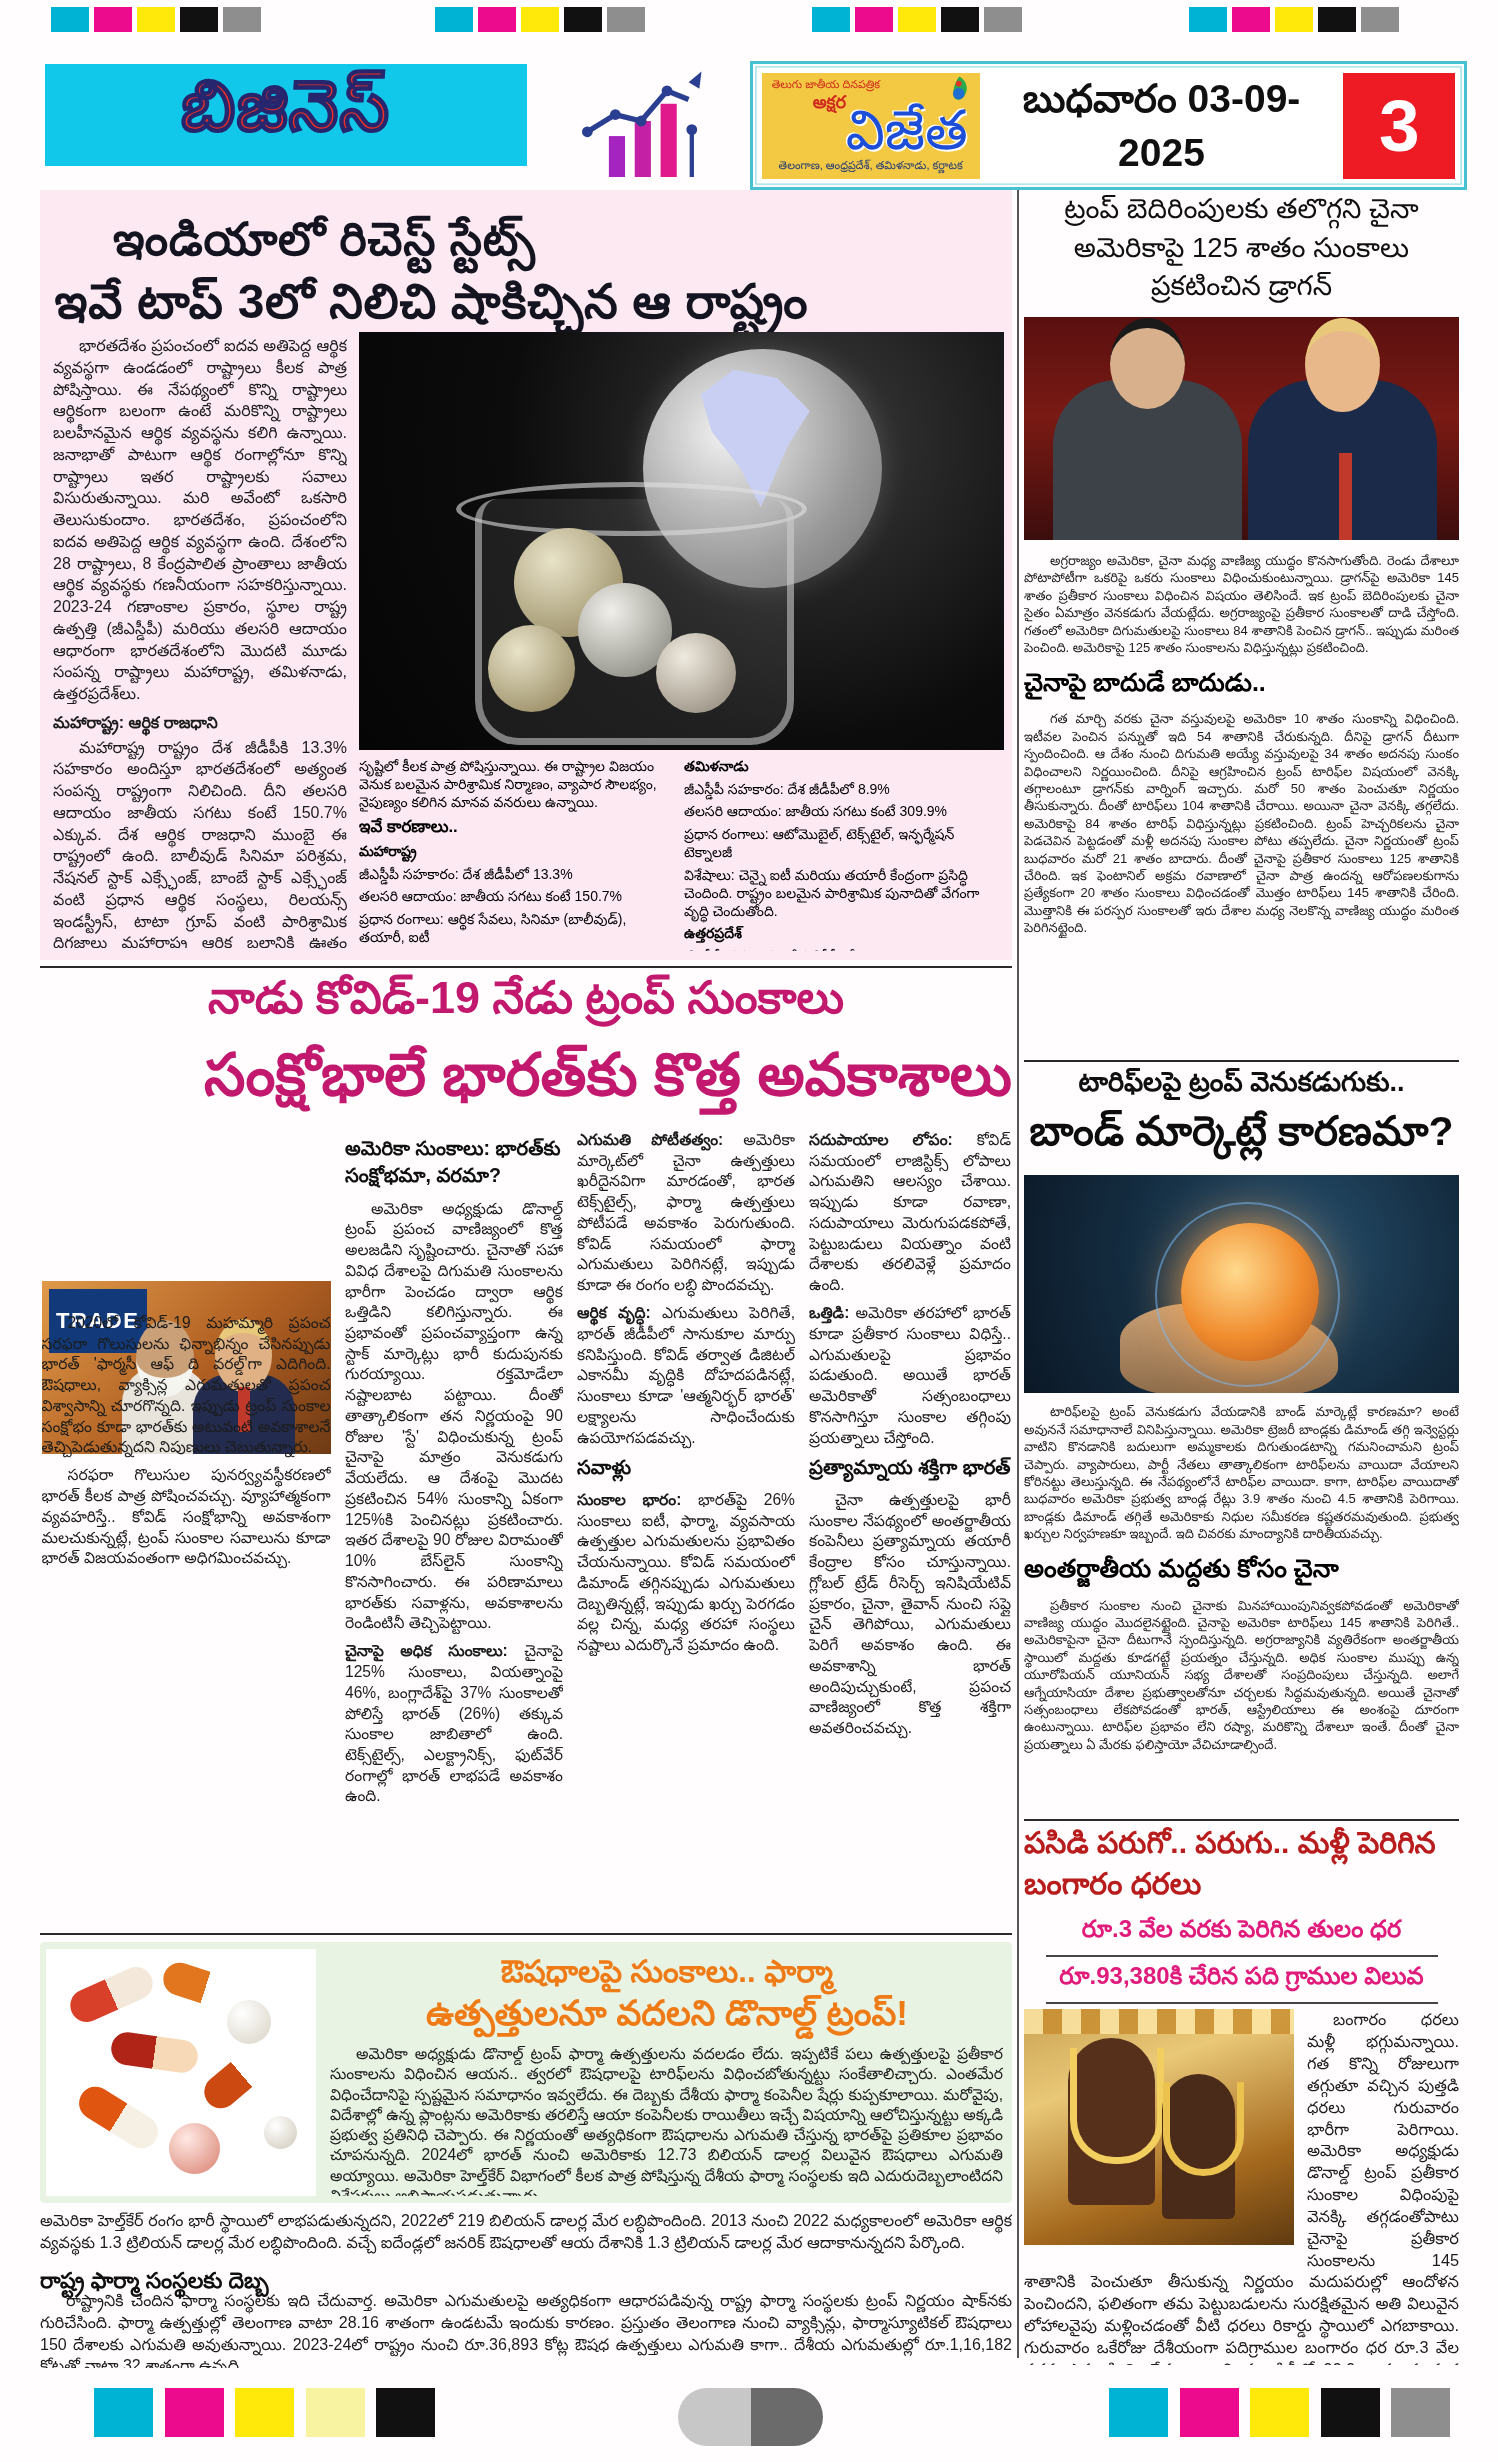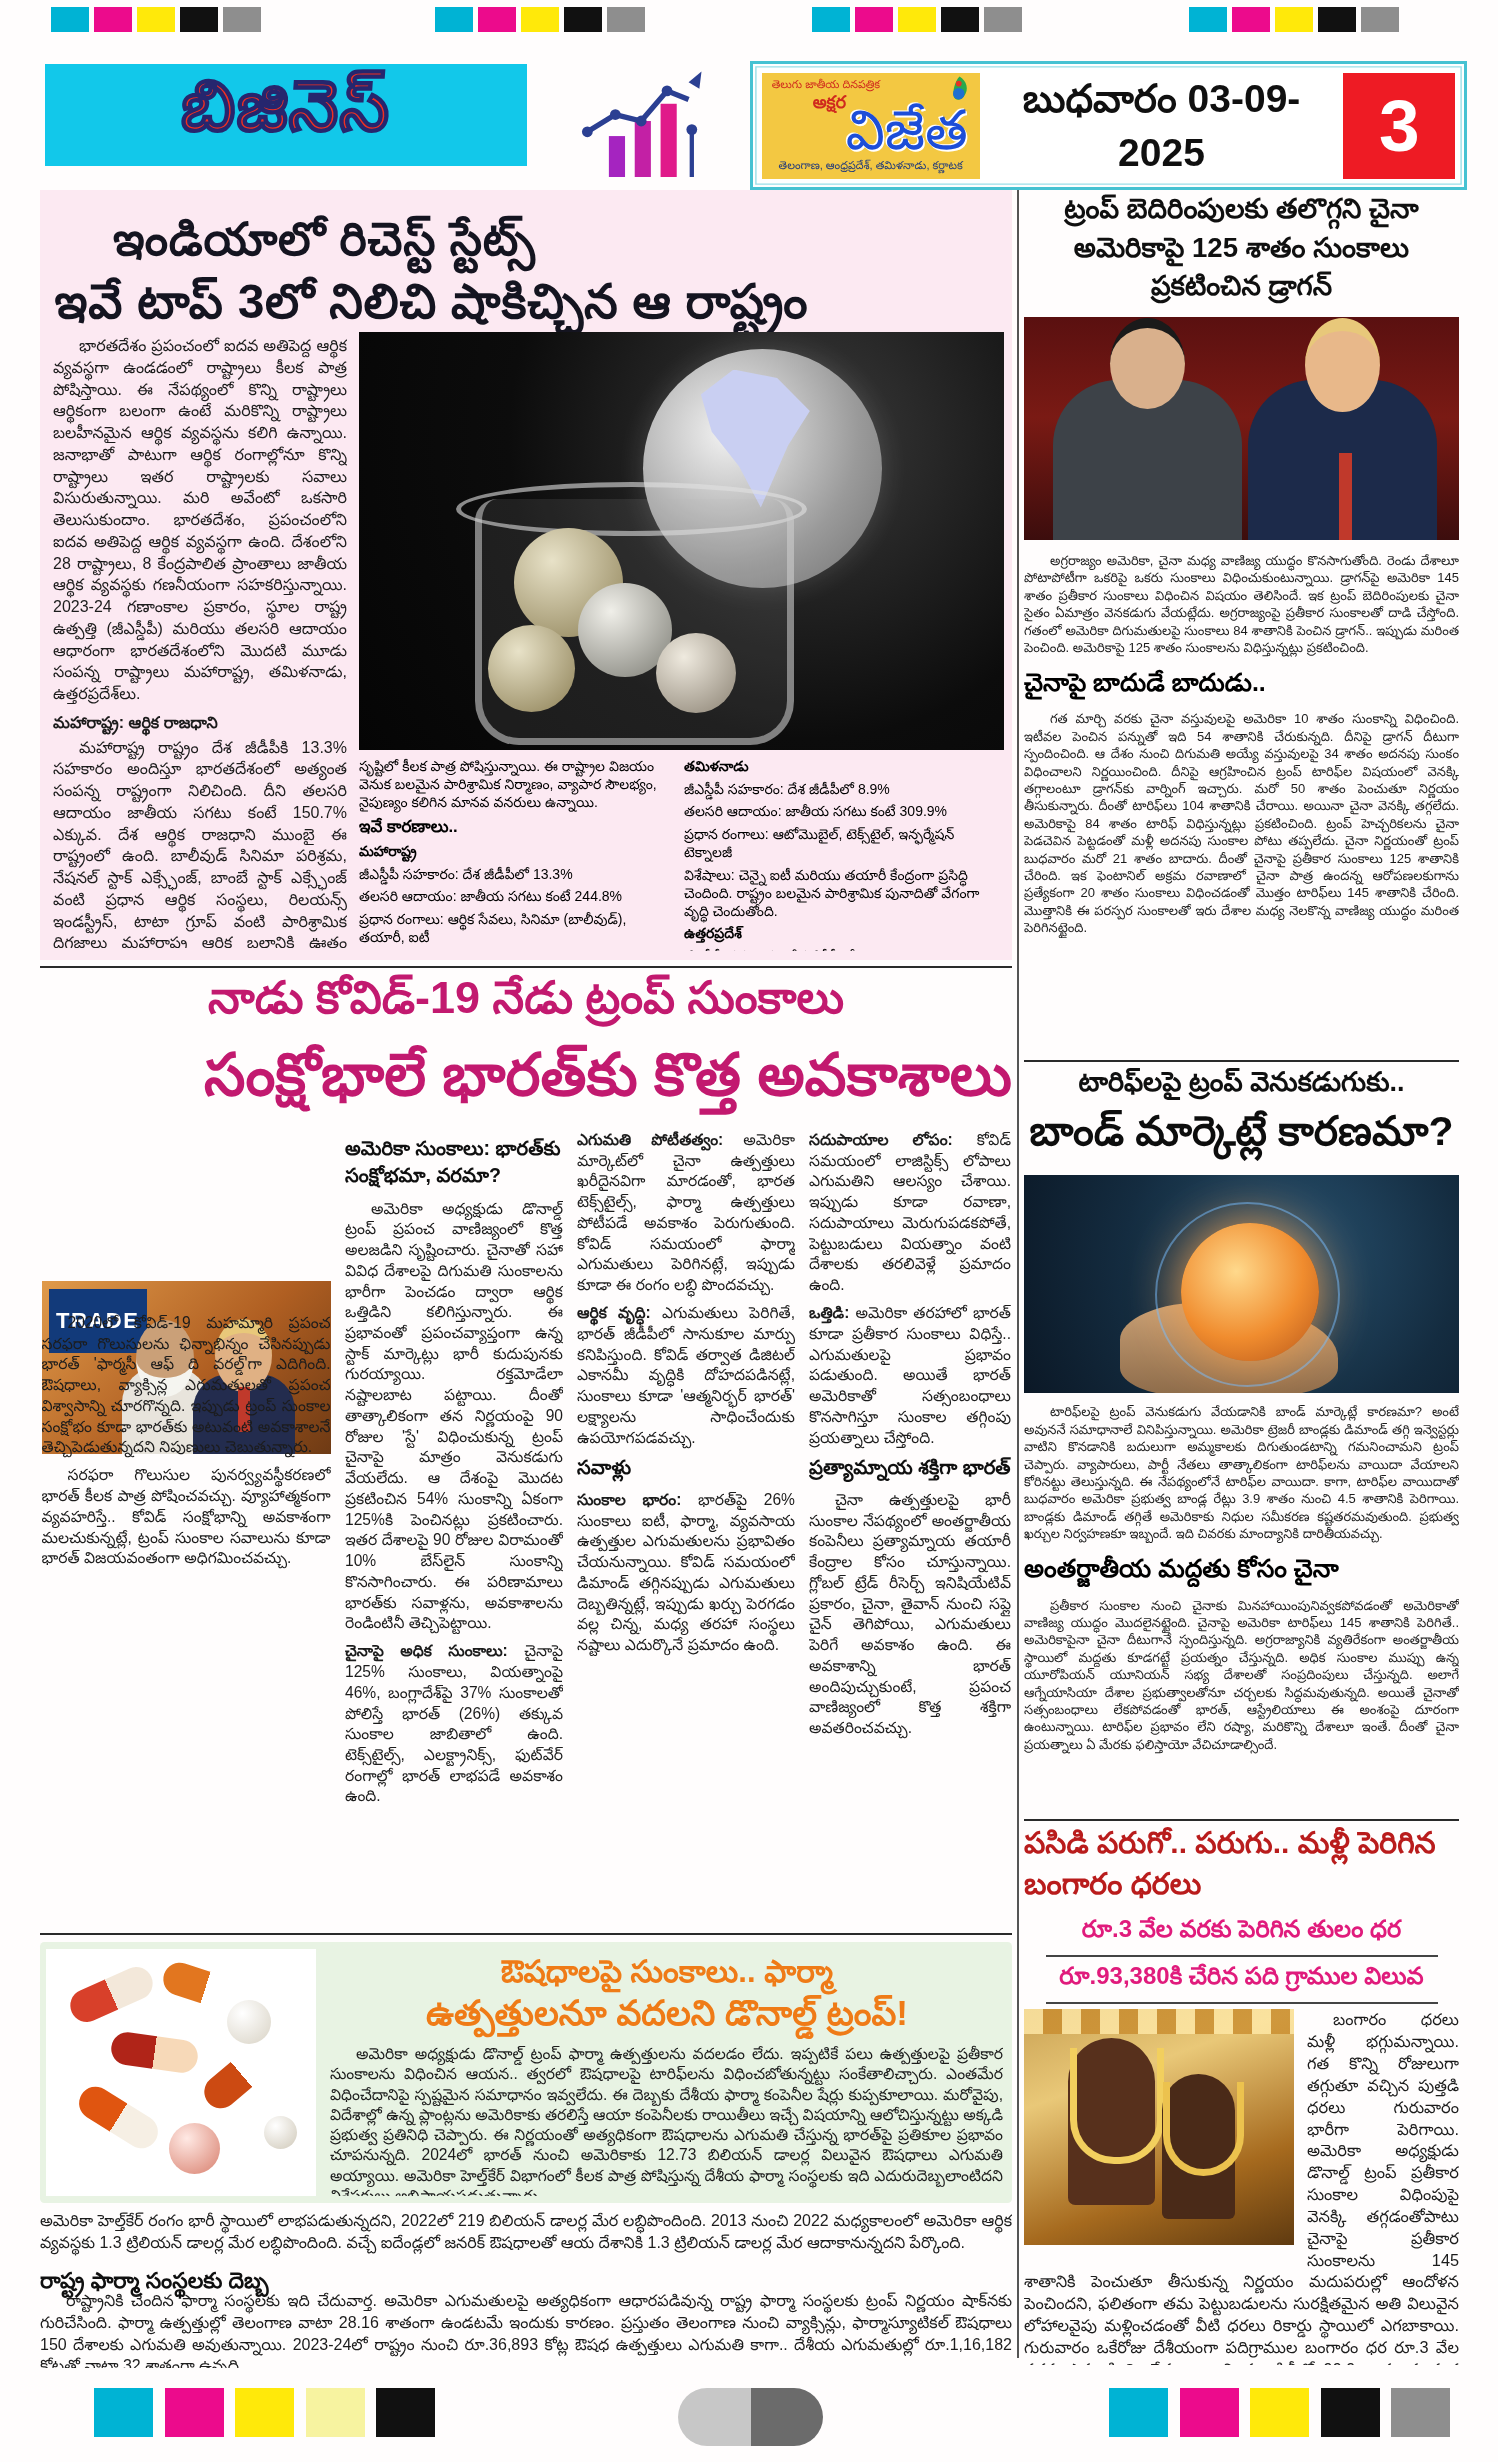--- a/index.html
+++ b/index.html
@@ -165,21 +165,21 @@
       <p class="jp" style="font-weight:bold;margin-bottom:2.9px;">మహారాష్ట్ర: ఆర్థిక రాజధాని</p>
       <p class="jp ind">మహారాష్ట్ర రాష్ట్రం దేశ జీడీపీకి 13.3% సహకారం అందిస్తూ భారతదేశంలో అత్యంత సంపన్న రాష్ట్రంగా నిలిచింది. దీని తలసరి ఆదాయం జాతీయ సగటు కంటే 150.7% ఎక్కువ. దేశ ఆర్థిక రాజధాని ముంబై ఈ రాష్ట్రంలో ఉంది. బాలీవుడ్ సినిమా పరిశ్రమ, నేషనల్ స్టాక్ ఎక్స్ఛేంజ్, బాంబే స్టాక్ ఎక్స్ఛేంజ్ వంటి ప్రధాన ఆర్థిక సంస్థలు, రిలయన్స్ ఇండస్ట్రీస్, టాటా గ్రూప్ వంటి పారిశ్రామిక దిగ్గజాలు మహారాష్ట్ర ఆర్థిక బలానికి ఊతం ఇస్తున్నాయి. ముంబైలో 90 మంది బిలియనీర్లు నివసిస్తున్నారు.</p>
 
     </div>
 
     <div class="abs pcol listcol" style="left:319px;top:567px;width:312px;height:194px;">
       <p>సృష్టిలో కీలక పాత్ర పోషిస్తున్నాయి. ఈ రాష్ట్రాల విజయం వెనుక బలమైన పారిశ్రామిక నిర్మాణం, వ్యాపార సౌలభ్యం, నైపుణ్యం కలిగిన మానవ వనరులు ఉన్నాయి.</p>
       <p style="font-weight:800;font-size:16.7px;">ఇవే కారణాలు..</p>
       <p style="font-weight:bold;">మహారాష్ట్ర</p>
       <p>జీఎస్డీపీ సహకారం: దేశ జీడీపీలో 13.3%</p>
-      <p>తలసరి ఆదాయం: జాతీయ సగటు కంటే 244.8%</p>
+      <p>తలసరి ఆదాయం: జాతీయ సగటు కంటే 150.7%</p>
       <p>ప్రధాన రంగాలు: ఆర్థిక సేవలు, సినిమా (బాలీవుడ్), తయారీ, ఐటీ</p>
 
     </div>
 
     <div class="abs pcol listcol" style="left:644px;top:567px;width:318px;height:194px;">
       <p style="font-weight:bold;">తమిళనాడు</p>
       <p>జీఎస్డీపీ సహకారం: దేశ జీడీపీలో 8.9%</p>
       <p>తలసరి ఆదాయం: జాతీయ సగటు కంటే 309.9%</p>
       <p>ప్రధాన రంగాలు: ఆటోమొబైల్, టెక్స్‌టైల్, ఇన్ఫర్మేషన్ టెక్నాలజీ</p>
       <p>విశేషాలు: చెన్నై ఐటీ మరియు తయారీ కేంద్రంగా ప్రసిద్ధి చెందింది. రాష్ట్రం బలమైన పారిశ్రామిక పునాదితో వేగంగా వృద్ధి చెందుతోంది.</p>
@@ -255,21 +255,21 @@
   </div>
   <div class="abs subh" style="left:40px;top:2261px;font-size:22px;">రాష్ట్ర ఫార్మా సంస్థలకు దెబ్బ</div>
   <div class="abs pcol" style="left:40px;top:2290px;width:972px;height:78px;">
     <p class="jp ind" style="font-size:16px;">రాష్ట్రానికి చెందిన ఫార్మా సంస్థలకు ఇది చేదువార్త. అమెరికా ఎగుమతులపై అత్యధికంగా ఆధారపడివున్న రాష్ట్ర ఫార్మా సంస్థలకు ట్రంప్ నిర్ణయం షాక్‌నకు గురిచేసింది. ఫార్మా ఉత్పత్తుల్లో తెలంగాణ వాటా 28.16 శాతంగా ఉండటమే ఇందుకు కారణం. ప్రస్తుతం తెలంగాణ నుంచి వ్యాక్సిన్లు, ఫార్మాస్యూటికల్ ఔషధాలు 150 దేశాలకు ఎగుమతి అవుతున్నాయి. 2023-24లో రాష్ట్రం నుంచి రూ.36,893 కోట్ల ఔషధ ఉత్పత్తులు ఎగుమతి కాగా.. దేశీయ ఎగుమతుల్లో రూ.1,16,182 కోట్లతో వాటా 32 శాతంగా ఉన్నది.</p>
 
   </div>
 
   <div class="abs" style="left:1017px;top:190px;width:1.5px;height:2168px;background:#555;"></div>
 
   <div class="abs rcol" style="left:1024px;top:190px;width:435px;height:867px;">
-    <div style="font-size:27.6px;font-weight:bold;text-align:center;line-height:1.4;color:#101010;">ట్రంప్ బెదిరింపులకు తలొగ్గని చైనా అమెరికాపై 125 శాతం సుంకాలు ప్రకటించిన డ్రాగన్</div>
+    <div style="font-size:27.6px;font-weight:normal;text-align:center;line-height:1.4;color:#101010;">ట్రంప్ బెదిరింపులకు తలొగ్గని చైనా అమెరికాపై 125 శాతం సుంకాలు ప్రకటించిన డ్రాగన్</div>
     <div class="xiphoto" style="width:435px;height:223px;margin:11.6px 0;">
       <div class="fig" style="left:29px;background:#3d4248;">
           <div class="head" style="background:#d9b08c;border-top:10px solid #1a1a1a;"></div>
         </div>
       <div class="fig" style="right:22px;background:#1c2a4a;">
           <div class="head" style="background:#e8b88a;border-top:13px solid #e8c87a;"></div>
         </div>
       <div style="position:absolute;right:107px;bottom:0;width:13px;height:87px;background:#c0392b;"></div>
     </div>
     <p class="jp ind">అగ్రరాజ్యం అమెరికా, చైనా మధ్య వాణిజ్య యుద్ధం కొనసాగుతోంది. రెండు దేశాలూ పోటాపోటీగా ఒకరిపై ఒకరు సుంకాలు విధించుకుంటున్నాయి. డ్రాగన్‌పై అమెరికా 145 శాతం ప్రతీకార సుంకాలు విధించిన విషయం తెలిసిందే. ఇక ట్రంప్ బెదిరింపులకు చైనా సైతం ఏమాత్రం వెనకడుగు వేయట్లేదు. అగ్రరాజ్యంపై ప్రతీకార సుంకాలతో దాడి చేస్తోంది. గతంలో అమెరికా దిగుమతులపై సుంకాలు 84 శాతానికి పెంచిన డ్రాగన్.. ఇప్పుడు మరింత పెంచింది. అమెరికాపై 125 శాతం సుంకాలను విధిస్తున్నట్లు ప్రకటించింది.</p>

